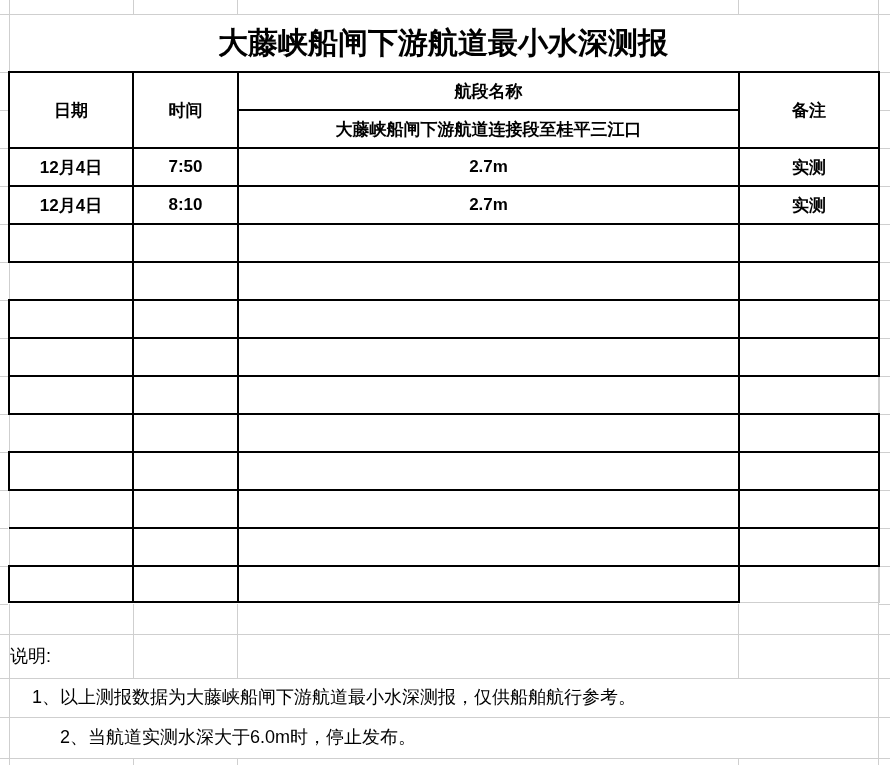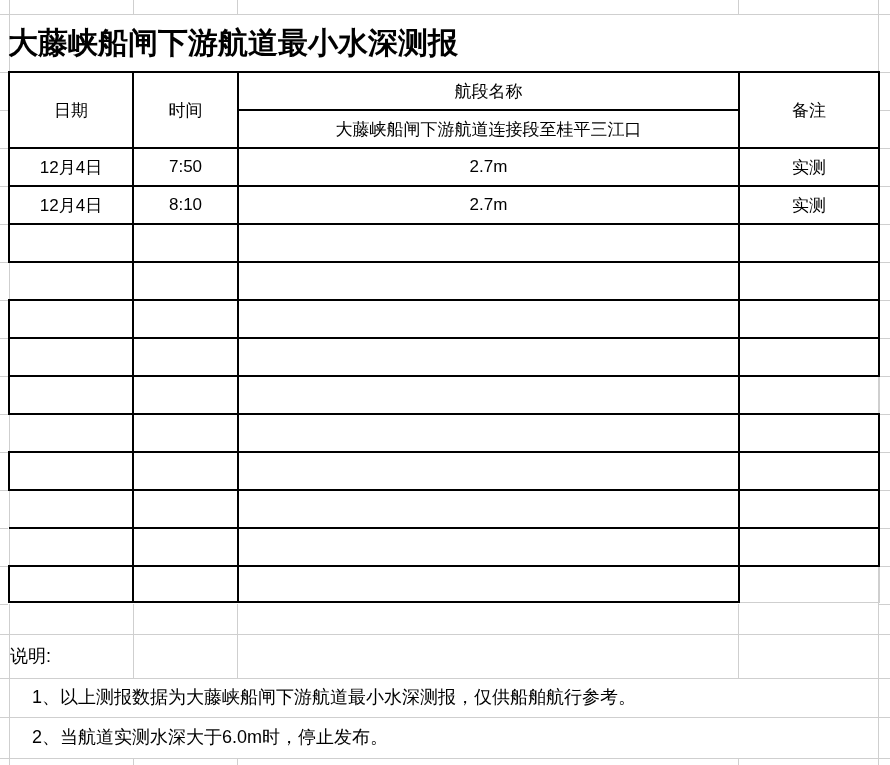--- a/index.html
+++ b/index.html
@@ -21,37 +21,38 @@
     overflow:hidden;
     color:var(--text);
   }
   .gridlayer{position:absolute;inset:0;z-index:0;}
   .gridline{position:absolute;background:var(--grid);}
   .title{
     position:absolute;
     left:8px; top:14px;
     width:870px; height:57px;
     line-height:57px;
+    text-align:center;
     font-size:30px;
     font-weight:700;
     z-index:2;
     white-space:nowrap;
   }
   table.report{
     position:absolute;
     left:8px; top:71px;
     border-collapse:collapse;
     table-layout:fixed;
     z-index:1;
     background:transparent;
   }
   table.report th, table.report td{
     border:2px solid var(--border);
     font-size:17px;
-    font-weight:400;
+    font-weight:700;
     text-align:center;
     vertical-align:middle;
     padding:0;
     overflow:hidden;
     white-space:nowrap;
   }
   table.report tr{height:38px;}
   table.report tbody tr:last-child{height:36px;}
   tr.no-left td:first-child{border-left:1px solid var(--grid);}
   tr.no-right td:last-child{border-right:1px solid var(--grid);}
@@ -66,21 +67,21 @@
   }
   .note-line{
     position:absolute;
     left:32px;
     font-size:18px;
     z-index:2;
     white-space:nowrap;
     text-align:center;
   }
   .note-1{top:678px;height:39px;line-height:39px;}
-  .note-2{top:717px;height:41px;line-height:41px;}
+  .note-2{top:717px;height:41px;line-height:41px;margin-left:28px;}
 </style>
 </head>
 <body>
 
 <div class="screen">
 
   <div class="gridlayer" id="gridlayer">
       <div class="gridline" style="left: 0px; top: 14px; width: 890px; height: 1px;"></div>
       <div class="gridline" style="left: 0px; top: 634px; width: 890px; height: 1px;"></div>
       <div class="gridline" style="left: 0px; top: 678px; width: 890px; height: 1px;"></div>

